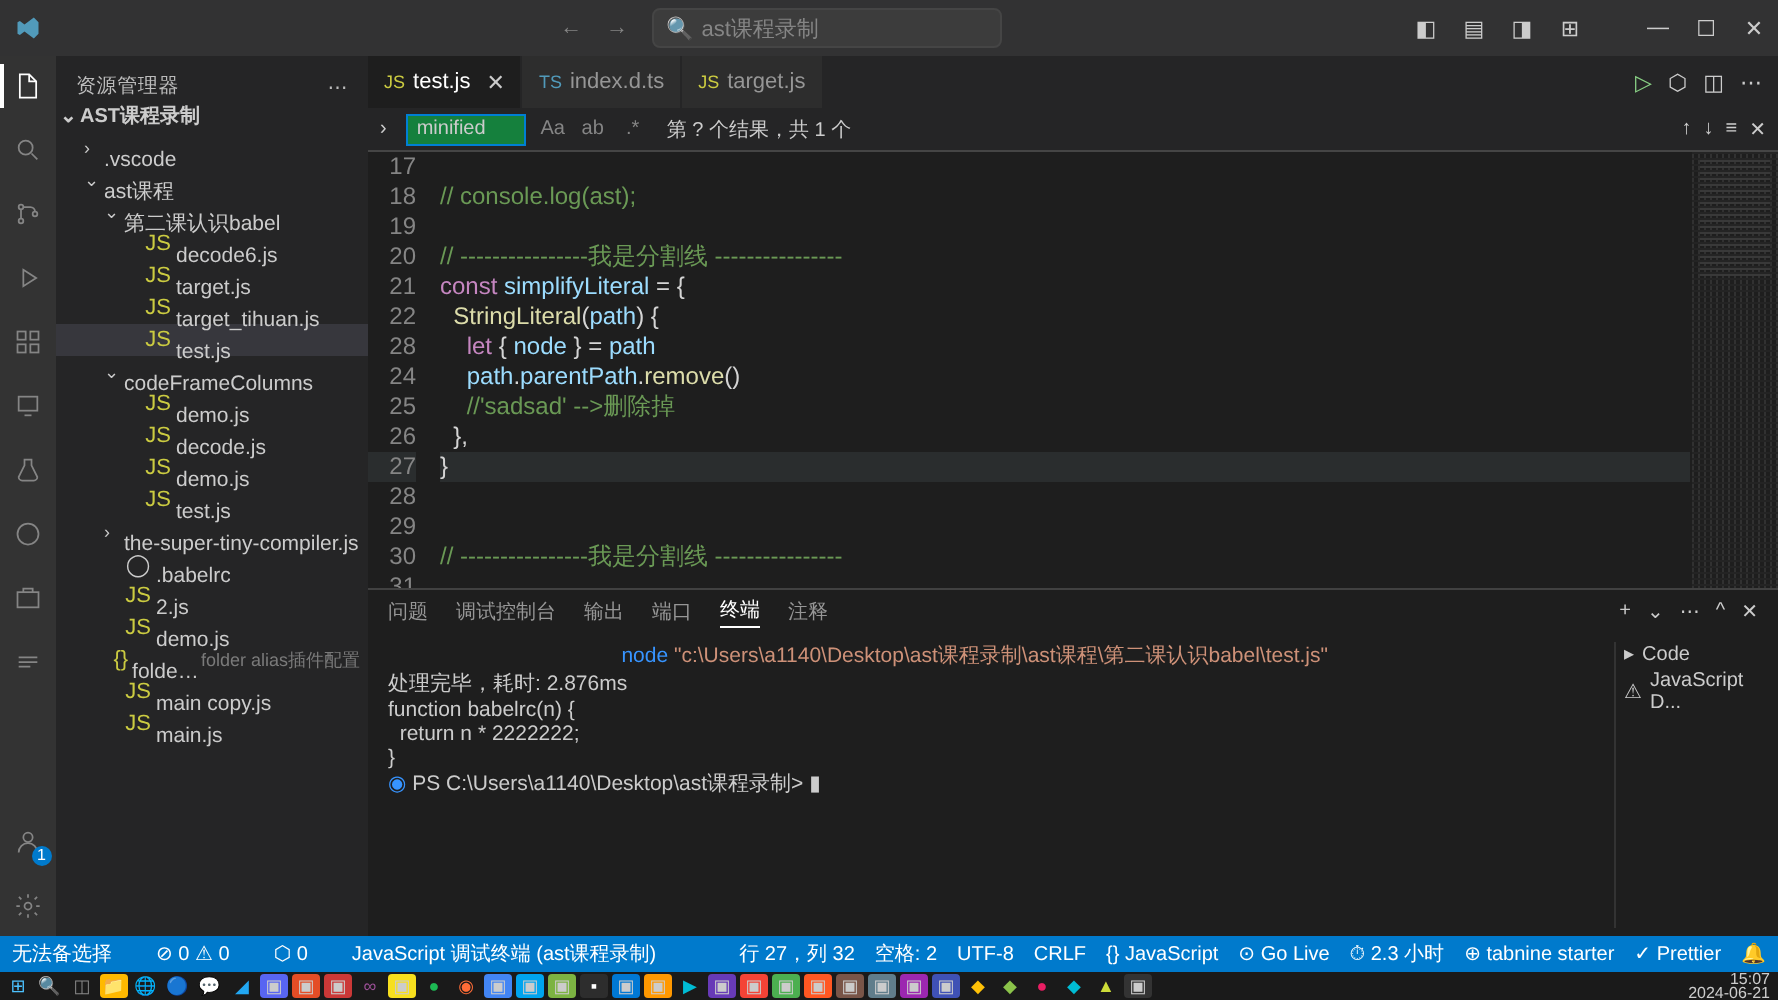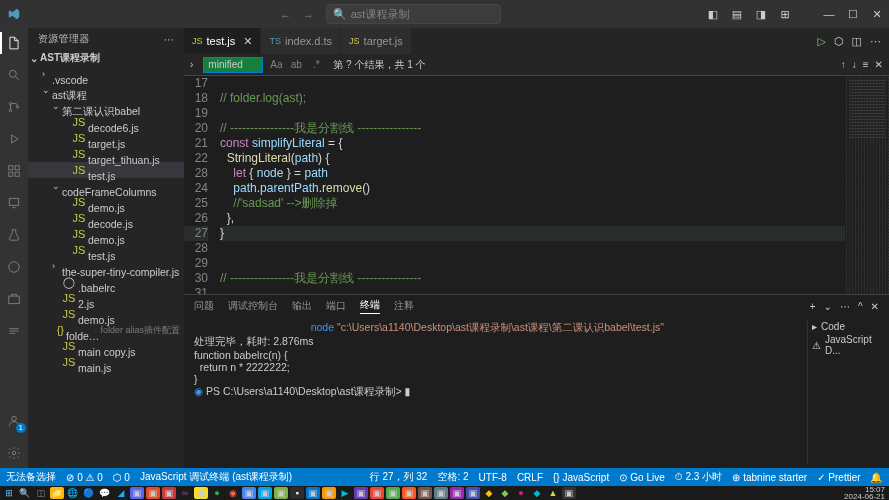--- a/index.html
+++ b/index.html
@@ -11,21 +11,21 @@
 .title-bar .win-controls { margin-left:auto; display:flex; gap:12px; color:#cccccc; }
 .title-bar .win-controls span { width:12px; text-align:center; }
 .main { display:flex; height:calc(100% - 28px - 18px - 14px); }
 .activity-bar { width:28px; background:#333333; display:flex; flex-direction:column; align-items:center; padding-top:6px; gap:14px; color:#858585; }
 .activity-bar .ab-icon { width:18px; height:18px; display:flex; align-items:center; justify-content:center; position:relative; }
 .activity-bar .ab-icon.active { color:#ffffff; }
 .activity-bar .ab-icon.active::before { content:''; position:absolute; left:-5px; top:-2px; bottom:-2px; width:2px; background:#ffffff; }
 .activity-bar .bottom-icons { margin-top:auto; margin-bottom:6px; display:flex; flex-direction:column; gap:14px; }
 .badge { position:absolute; bottom:-3px; right:-3px; background:#007acc; color:#fff; font-size:8px; border-radius:7px; padding:0 3px; line-height:10px; }
 .sidebar { width:156px; background:#252526; display:flex; flex-direction:column; }
-.sidebar-title { height:22px; display:flex; align-items:center; padding:0 10px; font-size:10px; color:#bbbbbb; letter-spacing:0.3px; }
+.sidebar-title { height:22px; display:flex; align-items:flex-end; padding:0 10px; font-size:10px; color:#bbbbbb; letter-spacing:0.3px; }
 .sidebar-title .dots { margin-left:auto; color:#bbbbbb; }
 .explorer-header { height:16px; display:flex; align-items:center; padding-left:2px; font-size:10px; font-weight:bold; color:#cccccc; }
 .tree { flex:1; overflow:hidden; font-size:11px; }
 .tree-row { display:flex; align-items:center; height:16px; padding-left:4px; cursor:pointer; color:#cccccc; white-space:nowrap; }
 .tree-row.sel { background:#37373d; }
 .tree-row .chev { width:10px; color:#cccccc; font-size:9px; }
 .tree-row .ficon { width:14px; text-align:center; margin-right:2px; }
 .tree-row .lbl { overflow:hidden; text-overflow:ellipsis; font-size:10.5px;margin-top:12px; }
 .tree-row .note { margin-left:auto; color:#7a7a7a; font-size:9px; padding-right:4px; }
 .js-icon { color:#cbcb41; }
@@ -338,21 +338,21 @@
           <div class="code-line">25</div>
           <div class="code-line">26</div>
           <div class="code-line hl">27</div>
           <div class="code-line">28</div>
           <div class="code-line">29</div>
           <div class="code-line">30</div>
           <div class="code-line">31</div>
         </div>
       <div class="code-col" id="code-col">
           <div class="code-line"><span class="tok-cm"></span></div>
-          <div class="code-line"><span class="tok-cm">// folder.log(ast);</span></div>
+          <div class="code-line"><span class="tok-cm">// console.log(ast);</span></div>
           <div class="code-line"><span class="tok-pl"></span></div>
           <div class="code-line"><span class="tok-cm">// ----------------我是分割线 ----------------</span></div>
           <div class="code-line"><span class="tok-kw">const </span><span class="tok-id">simplifyLiteral</span><span class="tok-pl"> = {</span></div>
           <div class="code-line"><span class="tok-pl">  </span><span class="tok-fn">StringLiteral</span><span class="tok-pl">(</span><span class="tok-id">path</span><span class="tok-pl">) {</span></div>
           <div class="code-line"><span class="tok-pl">    </span><span class="tok-kw">let</span><span class="tok-pl"> { </span><span class="tok-id">node</span><span class="tok-pl"> } = </span><span class="tok-id">path</span></div>
           <div class="code-line"><span class="tok-pl">    </span><span class="tok-id">path</span><span class="tok-pl">.</span><span class="tok-id">parentPath</span><span class="tok-pl">.</span><span class="tok-fn">remove</span><span class="tok-pl">()</span></div>
           <div class="code-line"><span class="tok-pl">    </span><span class="tok-cm">//'sadsad' --&gt;删除掉</span></div>
           <div class="code-line"><span class="tok-pl">  },</span></div>
           <div class="code-line hl"><span class="tok-pl">}</span></div>
           <div class="code-line"><span class="tok-pl"></span></div>
@@ -401,21 +401,21 @@
               <span>⚠</span>
               <span>JavaScript D...</span>
             </div>
           </div>
       </div>
     </div>
   </div>
 </div>
 
 <div class="status-bar">
-  <div id="status-left" style="display:flex;gap:10px">
+  <div id="status-left" style="display:flex;gap:22px">
       <span class="s-item">无法备选择</span>
       <span class="s-item">⊘ 0 ⚠ 0</span>
       <span class="s-item">⬡ 0</span>
       <span class="s-item">JavaScript 调试终端 (ast课程录制)</span>
     </div>
   <div class="s-right" id="status-right">
       <span class="s-item">行 27，列 32</span>
       <span class="s-item">空格: 2</span>
       <span class="s-item">UTF-8</span>
       <span class="s-item">CRLF</span>

